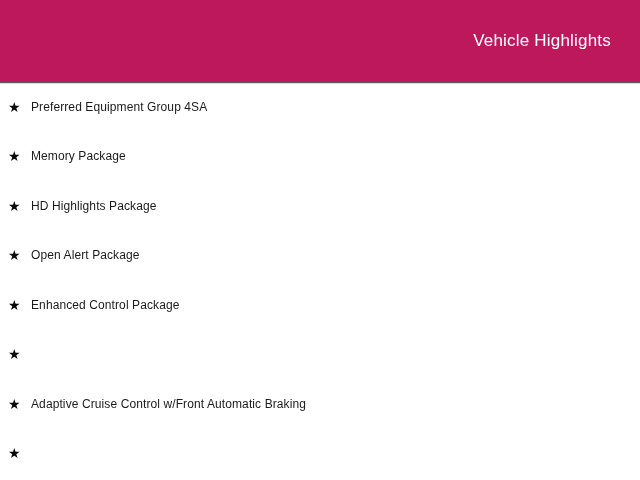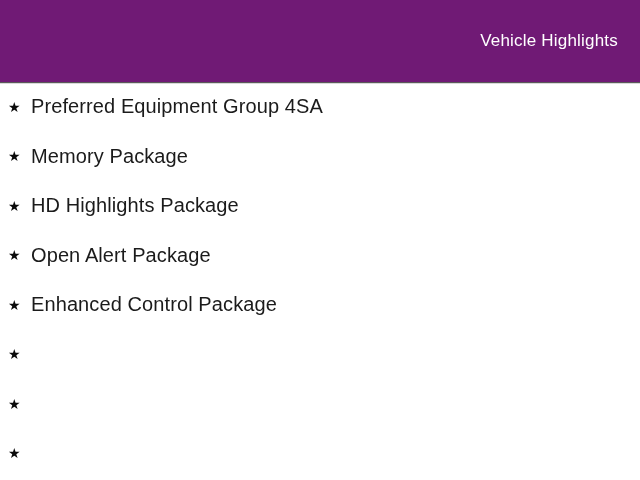--- a/index.html
+++ b/index.html
@@ -11,25 +11,25 @@
     width: 640px;
     height: 480px;
     overflow: hidden;
     font-family: "Liberation Sans", sans-serif;
     -webkit-font-smoothing: antialiased;
   }
   .header {
     box-sizing: border-box;
     width: 640px;
     height: 82px;
-    background: #701a75;
+    background: #be185d;
     display: flex;
     align-items: center;
     justify-content: flex-end;
-    padding-right: 22px;
+    padding-right: 29px;
     box-shadow: 0 1px 0 #5a5a5a, 0 2px 0 #d9d9d9;
   }
   .header-title {
     color: #ffffff;
     font-size: 17px;
     font-weight: 400;
     letter-spacing: 0.2px;
   }
   .highlight-list {
     list-style: none;
@@ -46,21 +46,21 @@
   .star {
     width: 15px;
     font-size: 14px;
     line-height: 1;
     color: #0a0a0a;
     flex: 0 0 auto;
     margin-right: 8px;
     text-align: left;
   }
   .label {
-    font-size: 20px;
+    font-size: 12px;
     color: #1b1b1b;
     letter-spacing: 0.1px;
   }
 </style>
 </head>
 <body>
 
 <div class="header">
   <span class="header-title">Vehicle Highlights</span>
 </div>
@@ -90,18 +90,19 @@
     <span class="star">★</span>
     <span class="label">Enhanced Control Package</span>
   </li>
 
   <li class="row">
     <span class="star">★</span>
   </li>
 
   <li class="row">
     <span class="star">★</span>
+    <span class="label">Adaptive Cruise Control w/Front Automatic Braking</span>
   </li>
 
   <li class="row">
     <span class="star">★</span>
   </li>
 </ul>
 
 </body></html>

